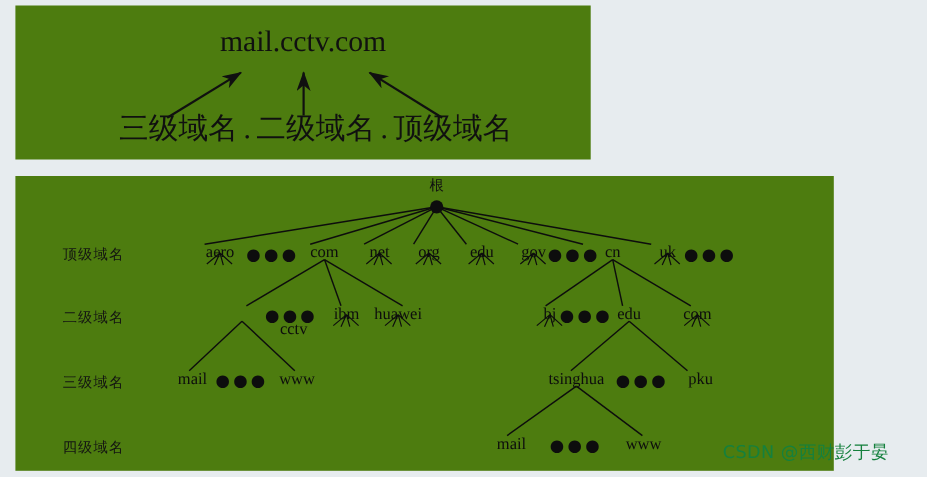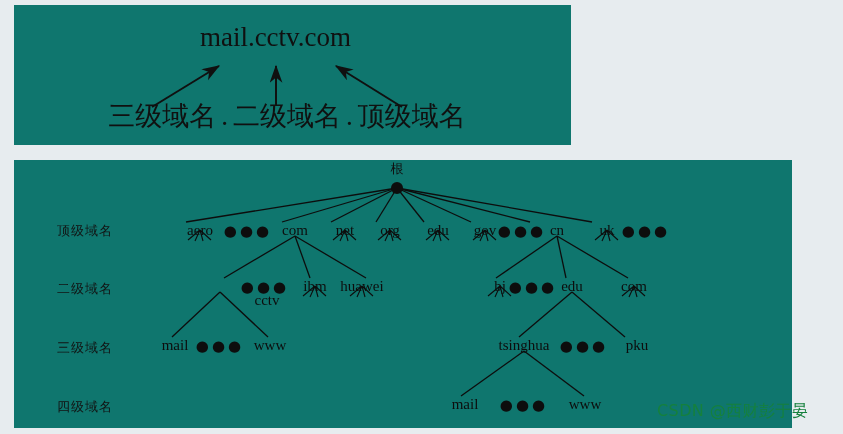--- a/index.html
+++ b/index.html
@@ -11,22 +11,21 @@
     height: 434px;
     background: #e7ecef;
     font-family: "Liberation Serif", serif;
     overflow: hidden;
     position: relative;
   }
 
   
   .panel {
     position: absolute;
-    background: #0f766e;
-    padding-left: 34px;
+    background: #4d7c0f;
   }
   #panel-domain-parts {
     left: 14px;
     top: 5px;
     width: 523px;
     height: 140px;
   }
   #panel-dns-tree {
     left: 14px;
     top: 160px;

